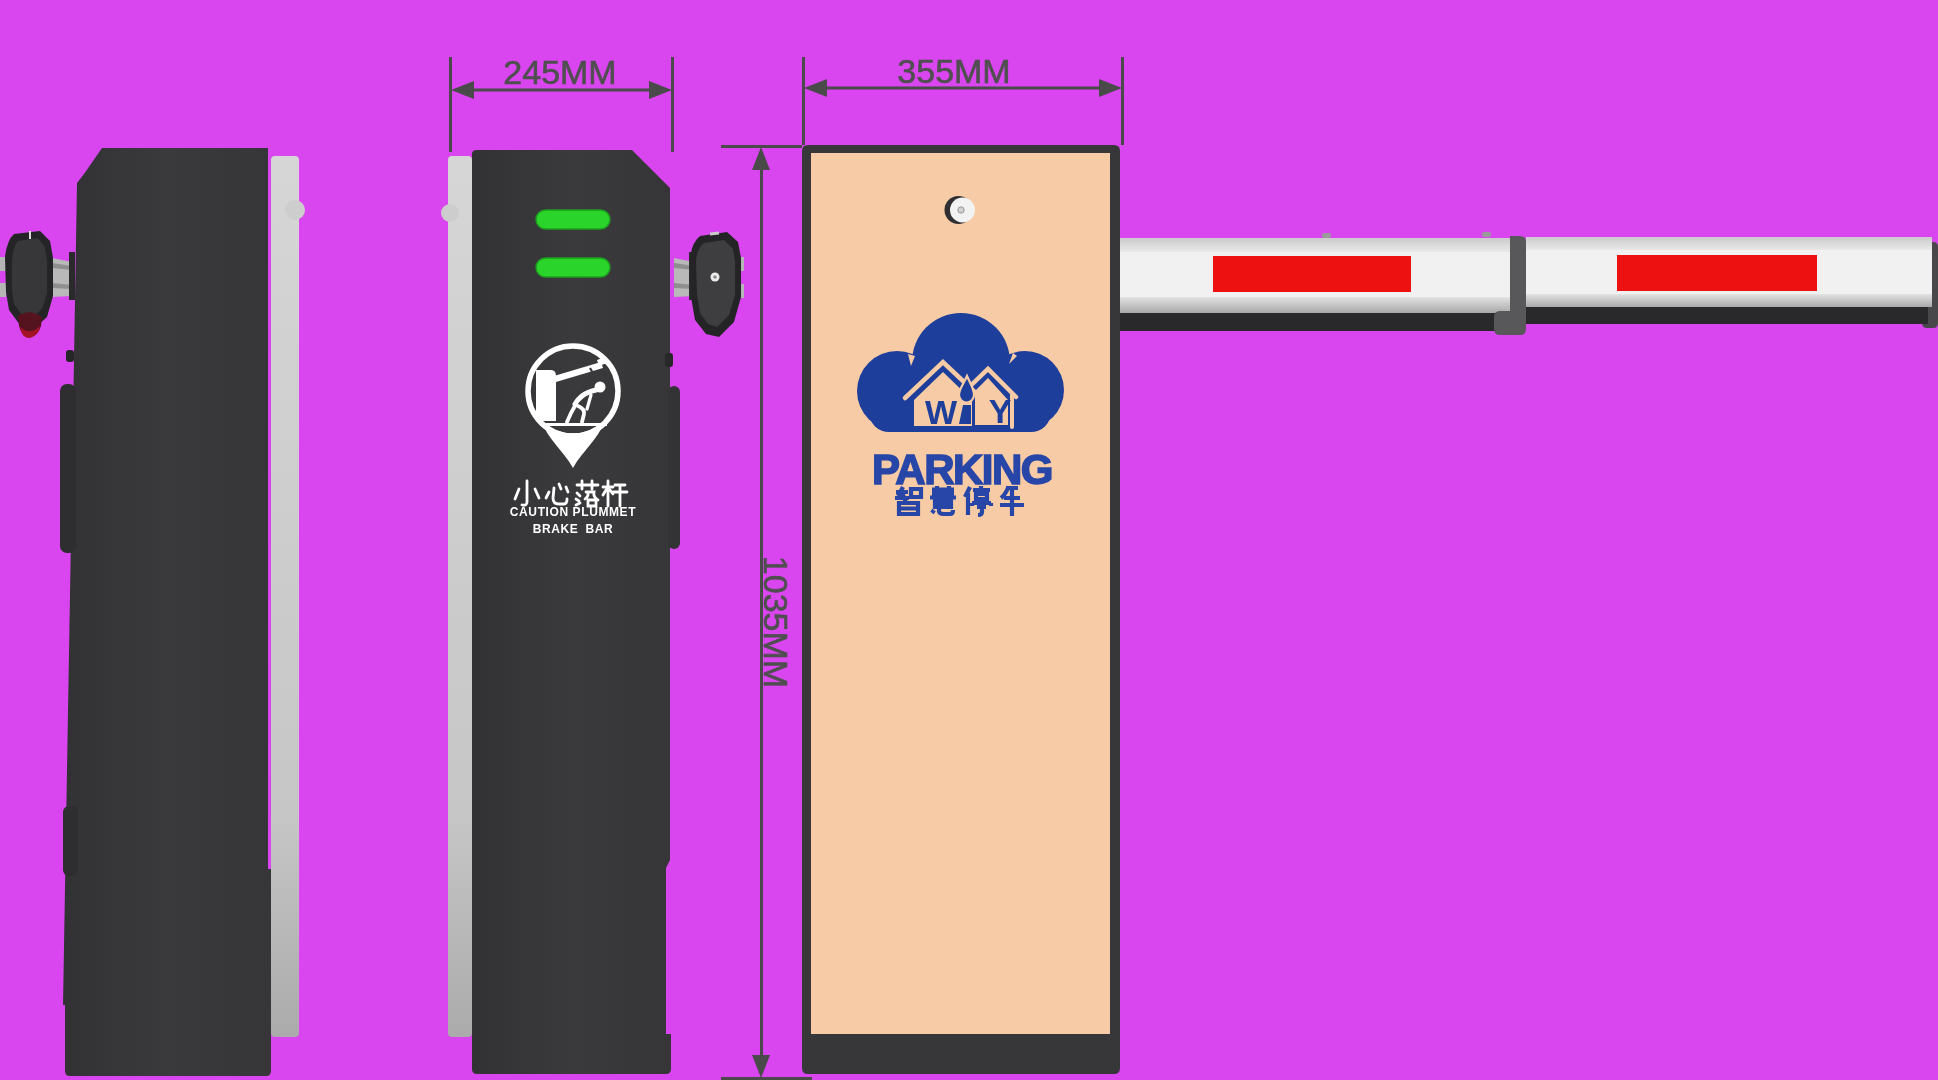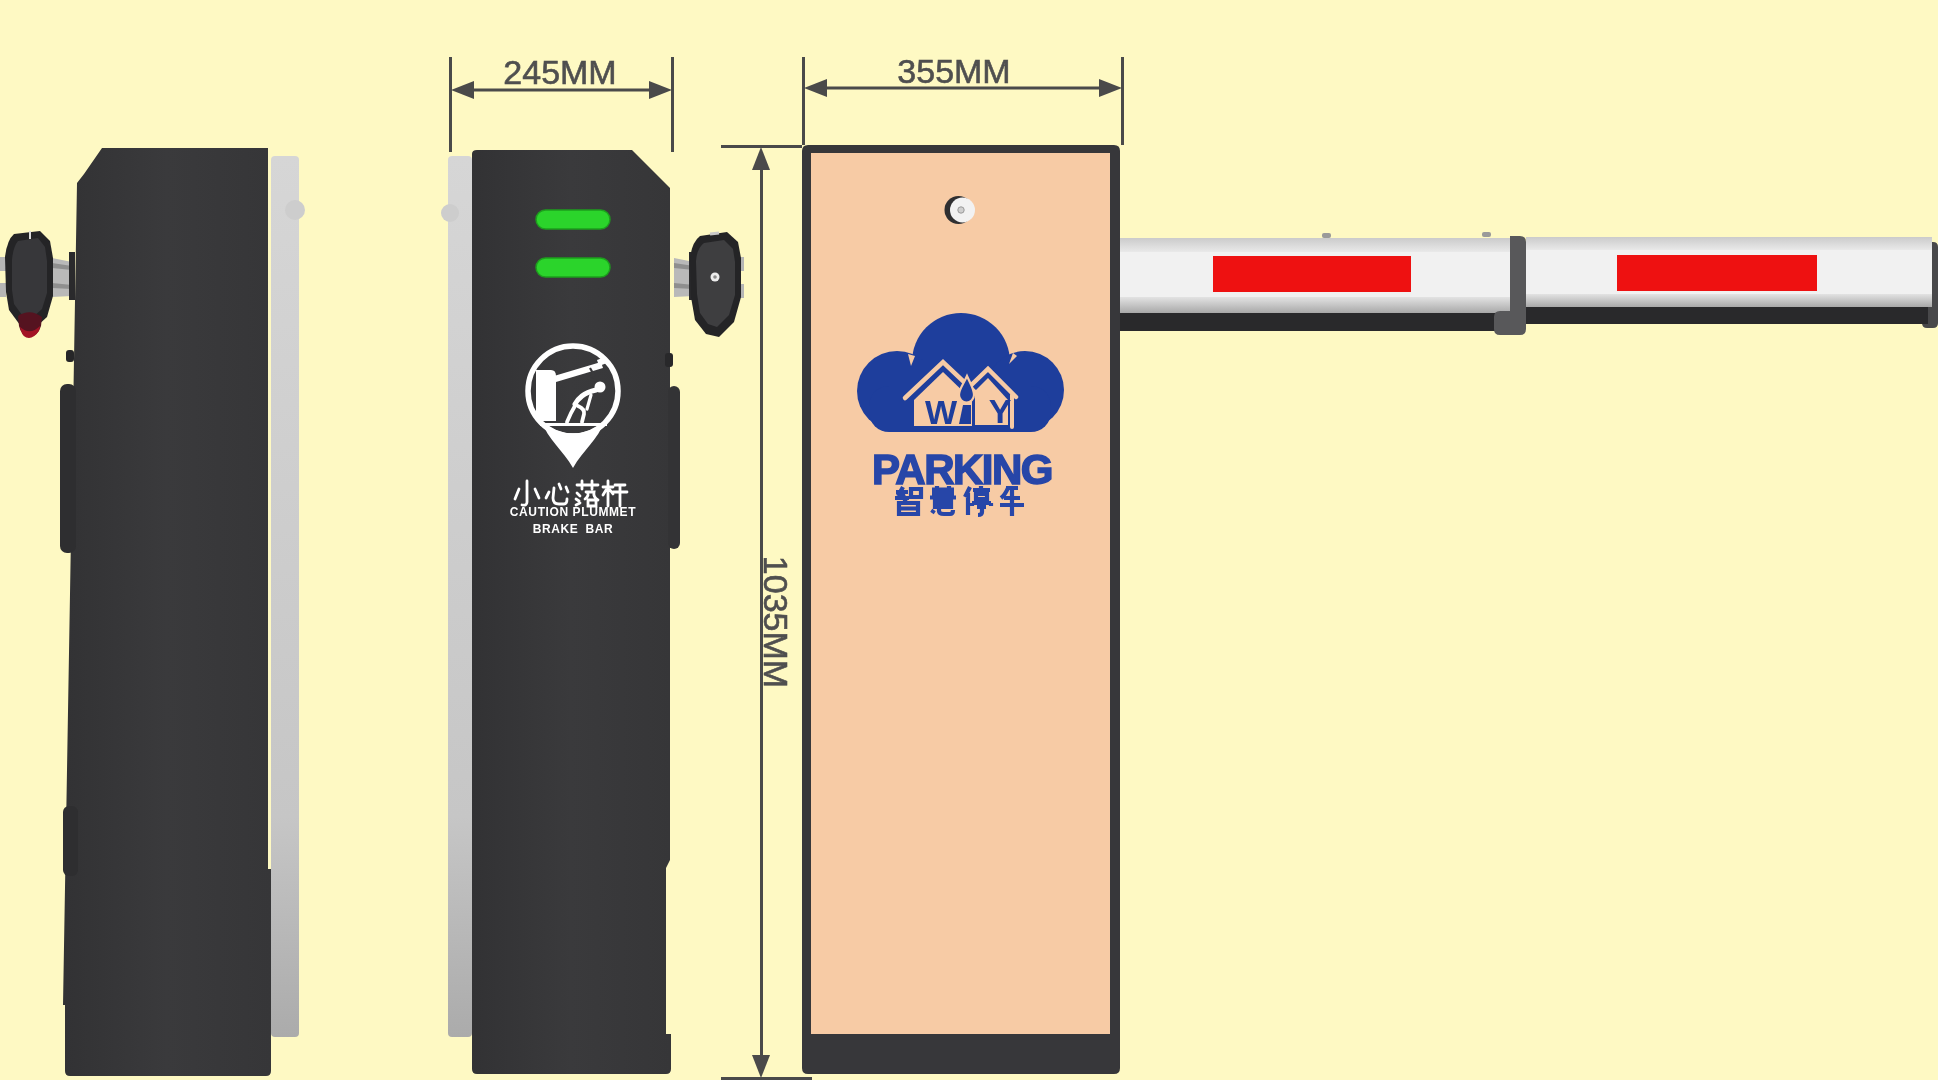--- a/index.html
+++ b/index.html
@@ -1,16 +1,16 @@
 <!DOCTYPE html>
 <html><head>
 <meta charset="utf-8">
 <style>
   html,body{margin:0;padding:0;background:#ffffff;}
-  #stage{position:relative;width:1938px;height:1080px;background:#fef9c3;overflow:hidden;
+  #stage{position:relative;width:1938px;height:1080px;background:#d946ef;overflow:hidden;
          font-family:"Liberation Sans", sans-serif;}
 </style>
 </head>
 <body>
 <div id="stage">
 <svg width="1938" height="1080" viewBox="0 0 1938 1080">
 <defs>
   <linearGradient id="grayPanelL" x1="0" y1="0" x2="0" y2="1">
     <stop offset="0" stop-color="#d6d6d6"></stop>
     <stop offset="0.75" stop-color="#c6c6c6"></stop>

